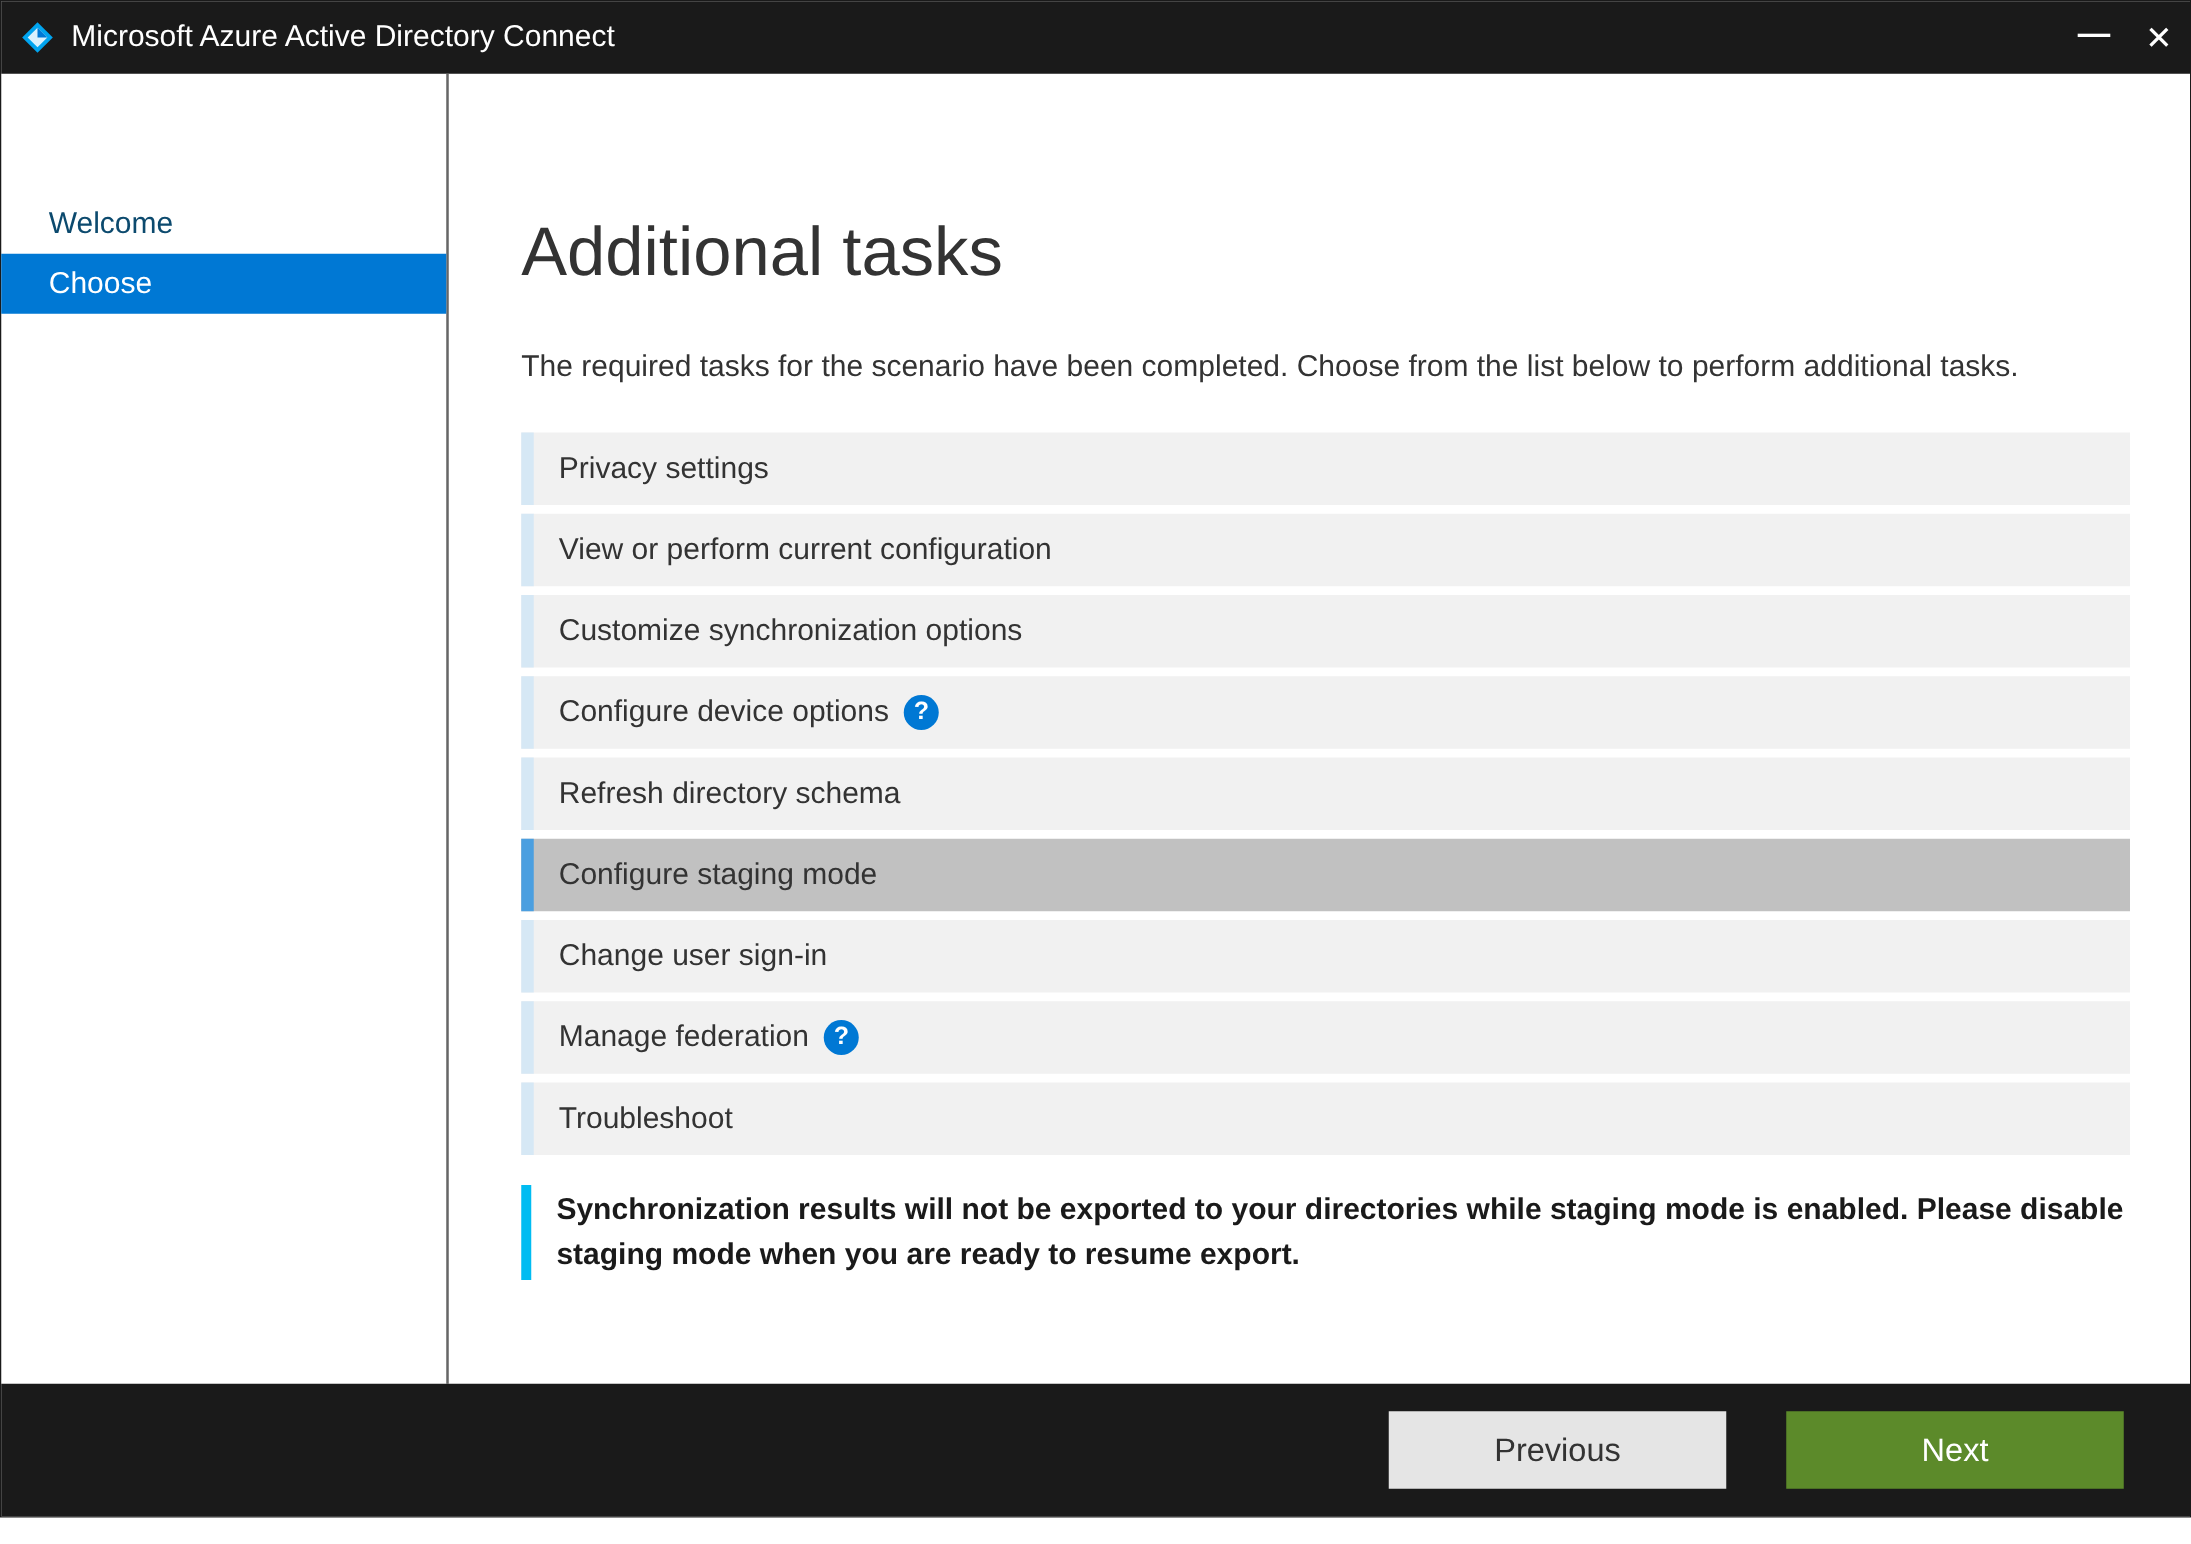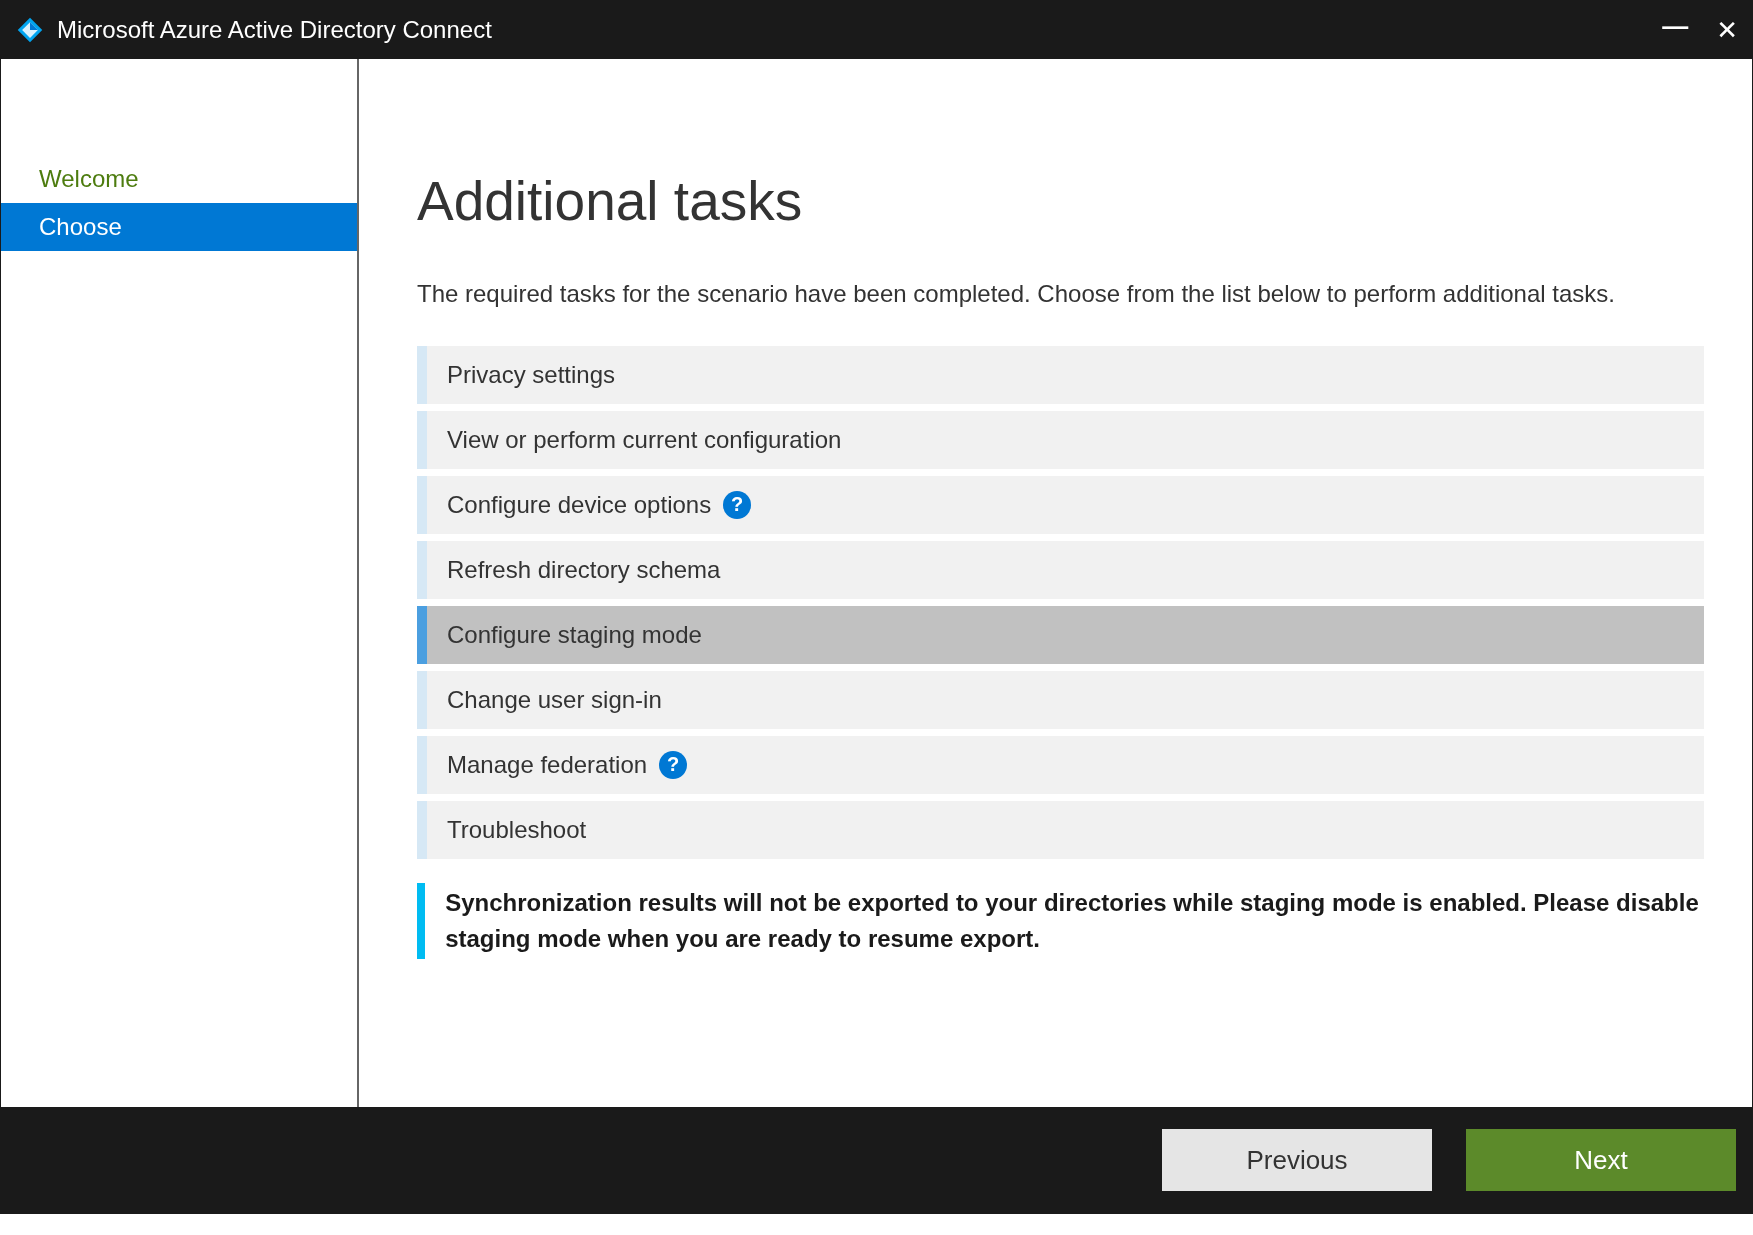--- a/index.html
+++ b/index.html
@@ -41,21 +41,21 @@
   .sidebar {
     width: 358px;
     border-right: 2px solid #666;
     display: flex;
     flex-direction: column;
     padding-top: 96px;
   }
   .sidebar-item {
     padding: 10px 38px;
     font-size: 24px;
-    color: #4d7c0f;
+    color: #0c4a6e;
     cursor: pointer;
   }
   .sidebar-item.active {
     background: #0078d4;
     color: #fff;
   }
 
   .content {
     flex: 1;
     padding: 110px 48px 30px 58px;
@@ -128,22 +128,22 @@
     color: #1a1a1a;
     line-height: 1.5;
   }
 
   .footer {
     height: 106px;
     background: #1a1a1a;
     display: flex;
     align-items: center;
     justify-content: flex-end;
-    padding: 0 16px;
-    gap: 34px;
+    padding: 0 53px;
+    gap: 48px;
   }
   .btn {
     min-width: 270px;
     height: 62px;
     font-size: 26px;
     display: flex;
     align-items: center;
     justify-content: center;
     cursor: pointer;
     border: none;
@@ -194,20 +194,26 @@
           </div>
           <div class="task-item">
             <div class="accent"></div>
             <div class="task-label">
               <span>View or perform current configuration</span>
             </div>
           </div>
           <div class="task-item">
             <div class="accent"></div>
             <div class="task-label">
+              <span>Customize synchronization options</span>
+            </div>
+          </div>
+          <div class="task-item">
+            <div class="accent"></div>
+            <div class="task-label">
               <span>Configure device options</span>
               <span class="help-icon">?</span>
             </div>
           </div>
           <div class="task-item">
             <div class="accent"></div>
             <div class="task-label">
               <span>Refresh directory schema</span>
             </div>
           </div>

